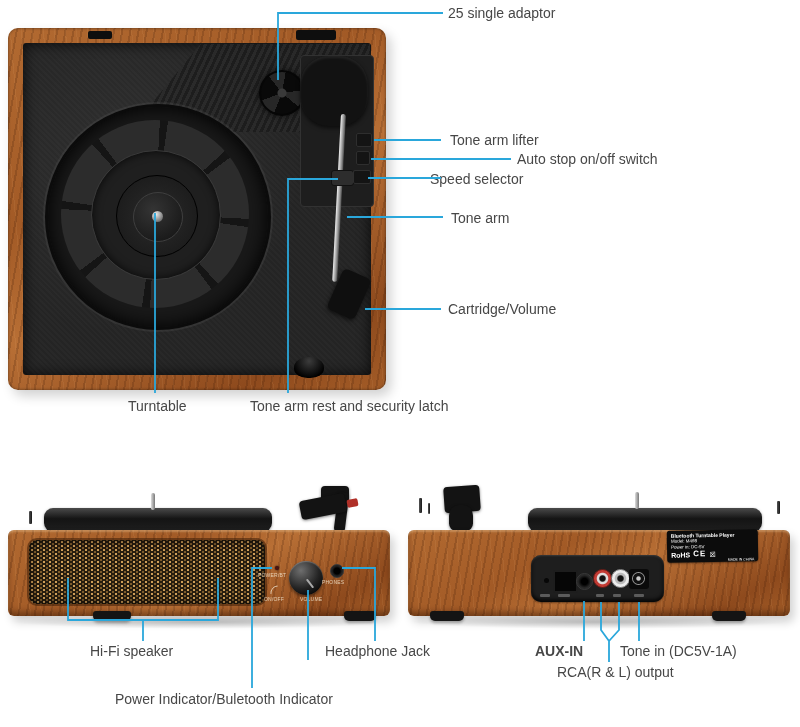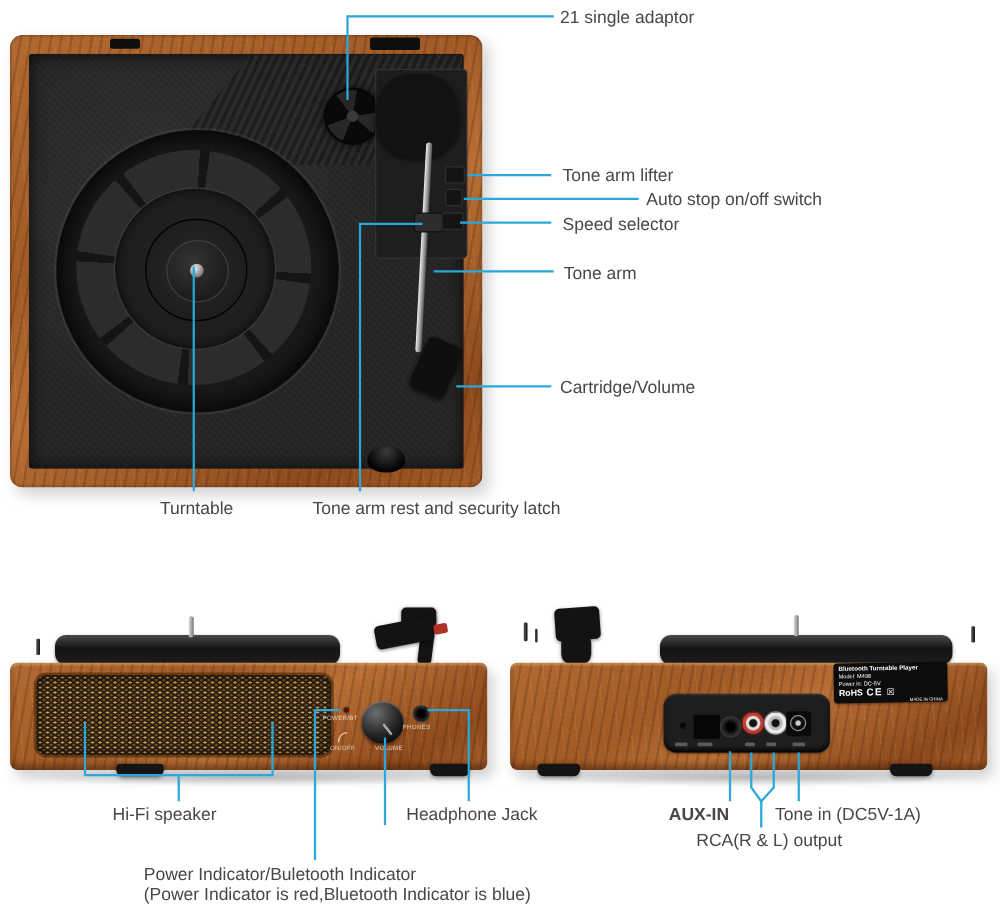--- a/index.html
+++ b/index.html
@@ -208,31 +208,30 @@
     <line x1="143" y1="620" x2="143" y2="641"></line>
     <polyline points="272,568 252,568 252,688"></polyline>
     <line x1="308" y1="590" x2="308" y2="660"></line>
     <polyline points="342,568 375,568 375,641"></polyline>
     <line x1="584" y1="601" x2="584" y2="641"></line>
     <polyline points="601,602 601,630 609,641 609,662"></polyline>
     <polyline points="619,602 619,630 609,641"></polyline>
     <line x1="639" y1="602" x2="639" y2="641"></line>
   </svg>
 
-  <div class="label" style="left:448px;top:5px;">21 single adaptor</div>
+  <div class="label" style="left:448px;top:5px;">25 single adaptor</div>
   <div class="label" style="left:450px;top:132px;">Tone arm lifter</div>
   <div class="label" style="left:517px;top:151px;">Auto stop on/off switch</div>
-  <div class="label" style="left:450px;top:171px;">Speed selector</div>
+  <div class="label" style="left:430px;top:171px;">Speed selector</div>
   <div class="label" style="left:451px;top:210px;text-align:center;">Tone arm</div>
   <div class="label" style="left:448px;top:301px;">Cartridge/Volume</div>
   <div class="label" style="left:128px;top:398px;">Turntable</div>
   <div class="label" style="left:250px;top:398px;">Tone arm rest and security latch</div>
 
   <div class="label" style="left:90px;top:643px;">Hi-Fi speaker</div>
   <div class="label" style="left:325px;top:643px;">Headphone Jack</div>
   <div class="label" style="left:115px;top:691px;">Power Indicator/Buletooth Indicator</div>
-  <div class="label" style="left:115px;top:707px;">(Power Indicator is red,Bluetooth Indicator is blue)</div>
 
   <div class="label" style="left:535px;top:643px;font-weight:bold;">AUX-IN</div>
   <div class="label" style="left:620px;top:643px;">Tone in (DC5V-1A)</div>
   <div class="label" style="left:557px;top:664px;">RCA(R &amp; L) output</div>
 
 </div>
 
 </body></html>

